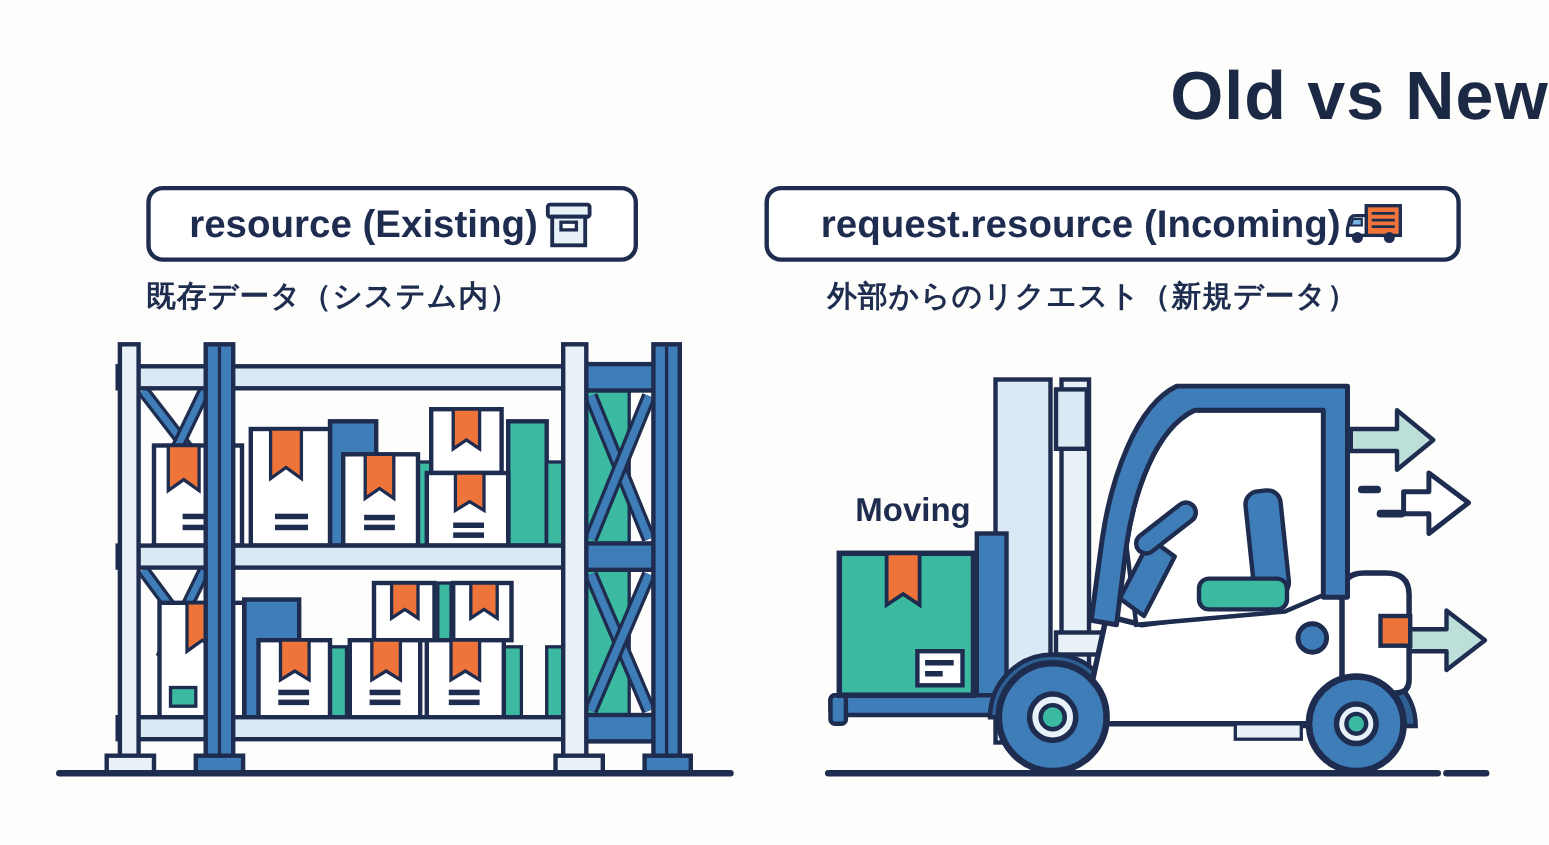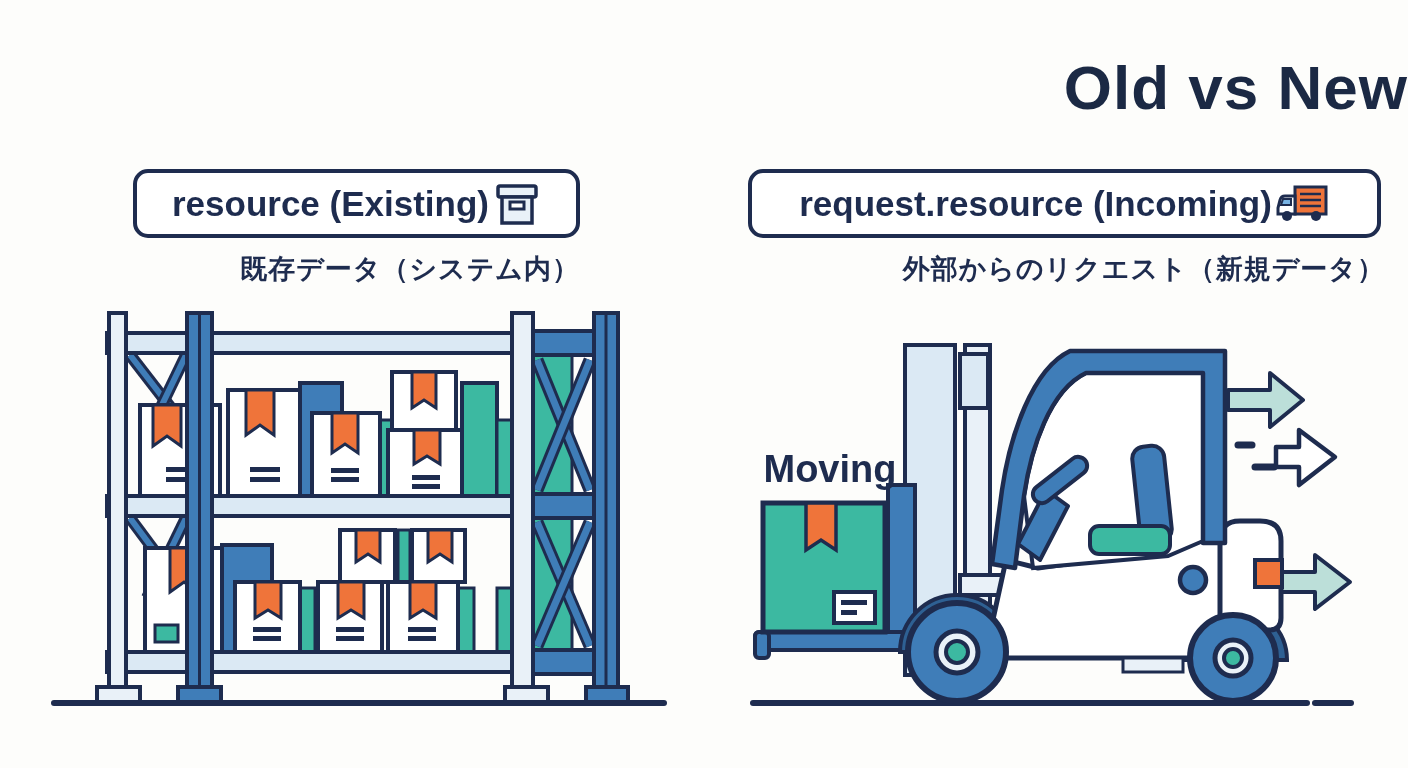--- a/index.html
+++ b/index.html
@@ -10,31 +10,31 @@
   *{margin:0;padding:0;box-sizing:border-box}
   html,body{width:1408px;height:768px;overflow:hidden}
   body{background:var(--background);font-family:"Liberation Sans","DejaVu Sans",sans-serif;position:relative}
   .canvas{position:absolute;inset:0}
   .page-title{position:absolute;left:0;right:0;top:52px;text-align:right;
     font-size:62px;font-weight:600;color:var(--title-navy);letter-spacing:1px}
   .badge{position:absolute;top:169px;height:69px;background:#fff;border:4px solid var(--navy);
     border-radius:15px;display:flex;align-items:center;justify-content:center;gap:4px;
     color:var(--navy);font-weight:700;font-size:35px;white-space:nowrap}
   .badge.left{left:133px;width:447px}
-  .badge.right{left:748px;width:633px}
+  .badge.right{left:695px;width:633px}
   .badge svg{flex:0 0 auto}
-  .subtitle{position:absolute;top:251px;text-align:right;color:var(--navy);
+  .subtitle{position:absolute;top:251px;text-align:left;color:var(--navy);
     font-weight:700;font-size:27px;letter-spacing:1px}
   .subtitle.left{left:133px;width:447px}
   .subtitle.right{left:752px;width:633px}
   .illu{position:absolute}
   .illu.shelf{left:50px;top:298px;width:620px;height:415px}
   .illu.forklift{left:738px;top:328px;width:625px;height:385px}
   .moving-label{position:absolute;left:760px;top:448px;width:140px;text-align:center;
-    color:var(--navy);font-weight:700;font-size:38px}
+    color:var(--navy);font-weight:700;font-size:30px}
 </style>
 </head>
 <body>
 
 <div class="canvas">
 
   <div class="page-title">Old vs New</div>
 
   <div class="badge left">
     <span>resource (Existing)</span>

